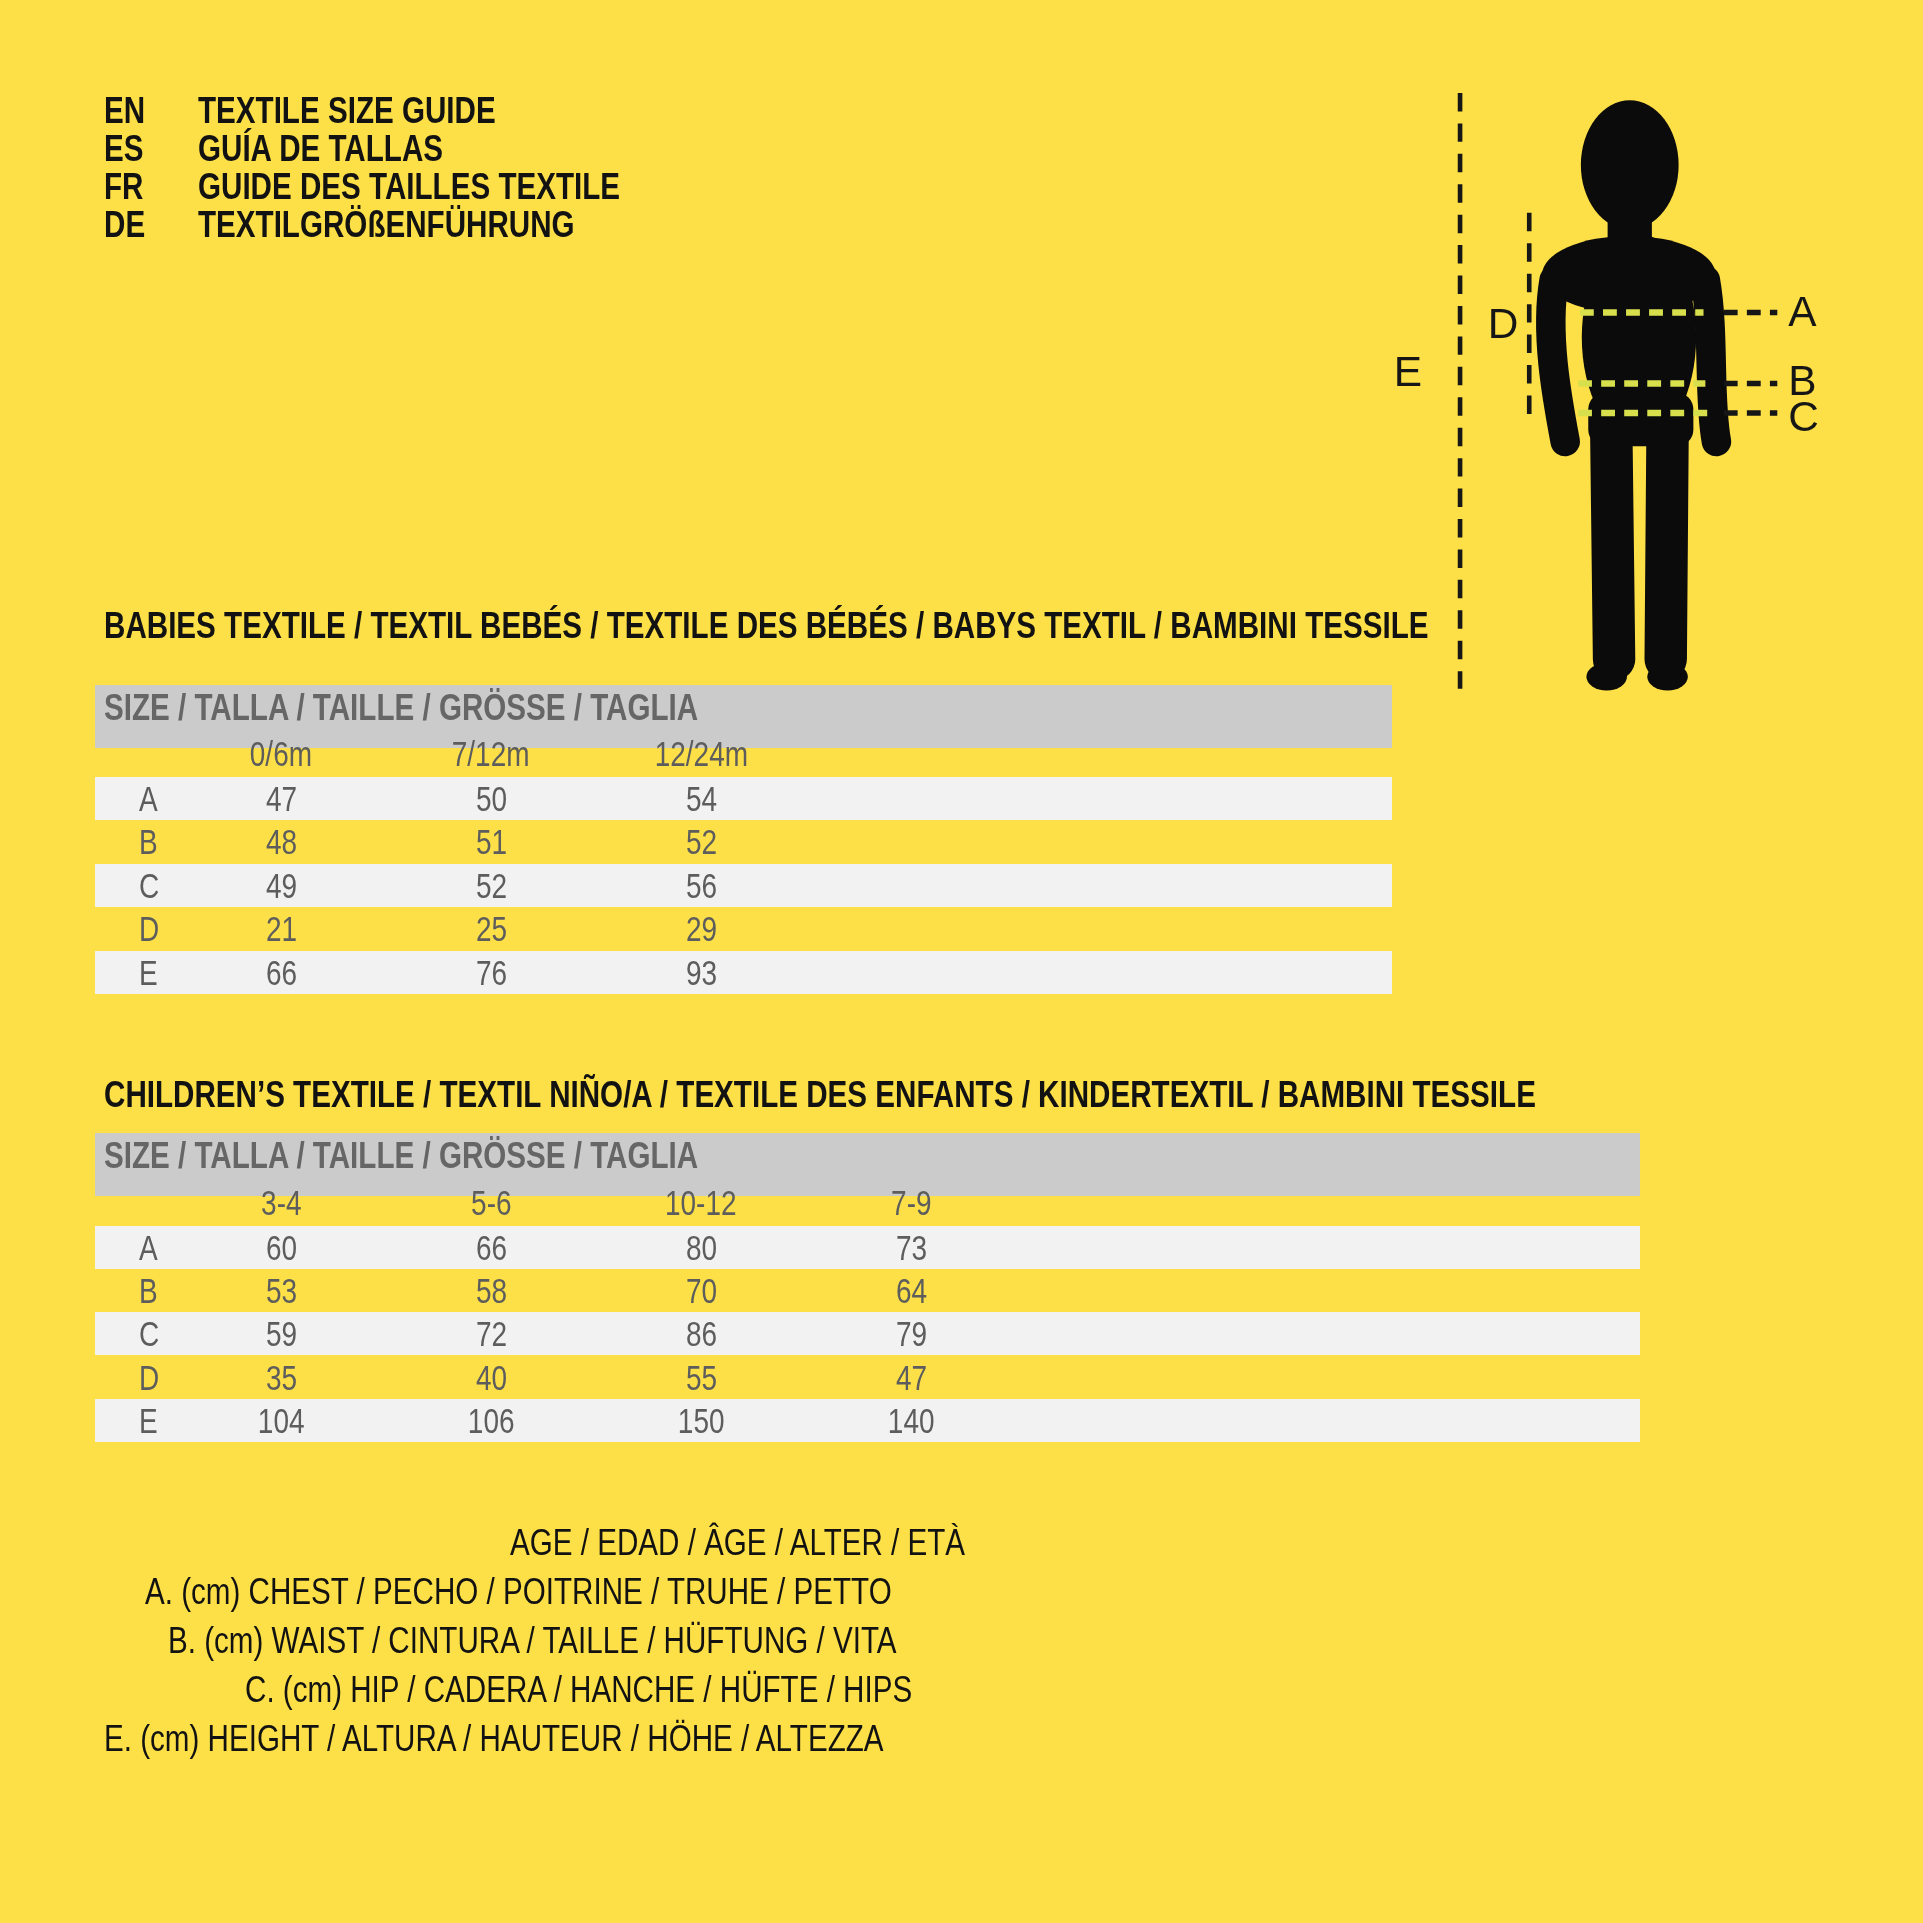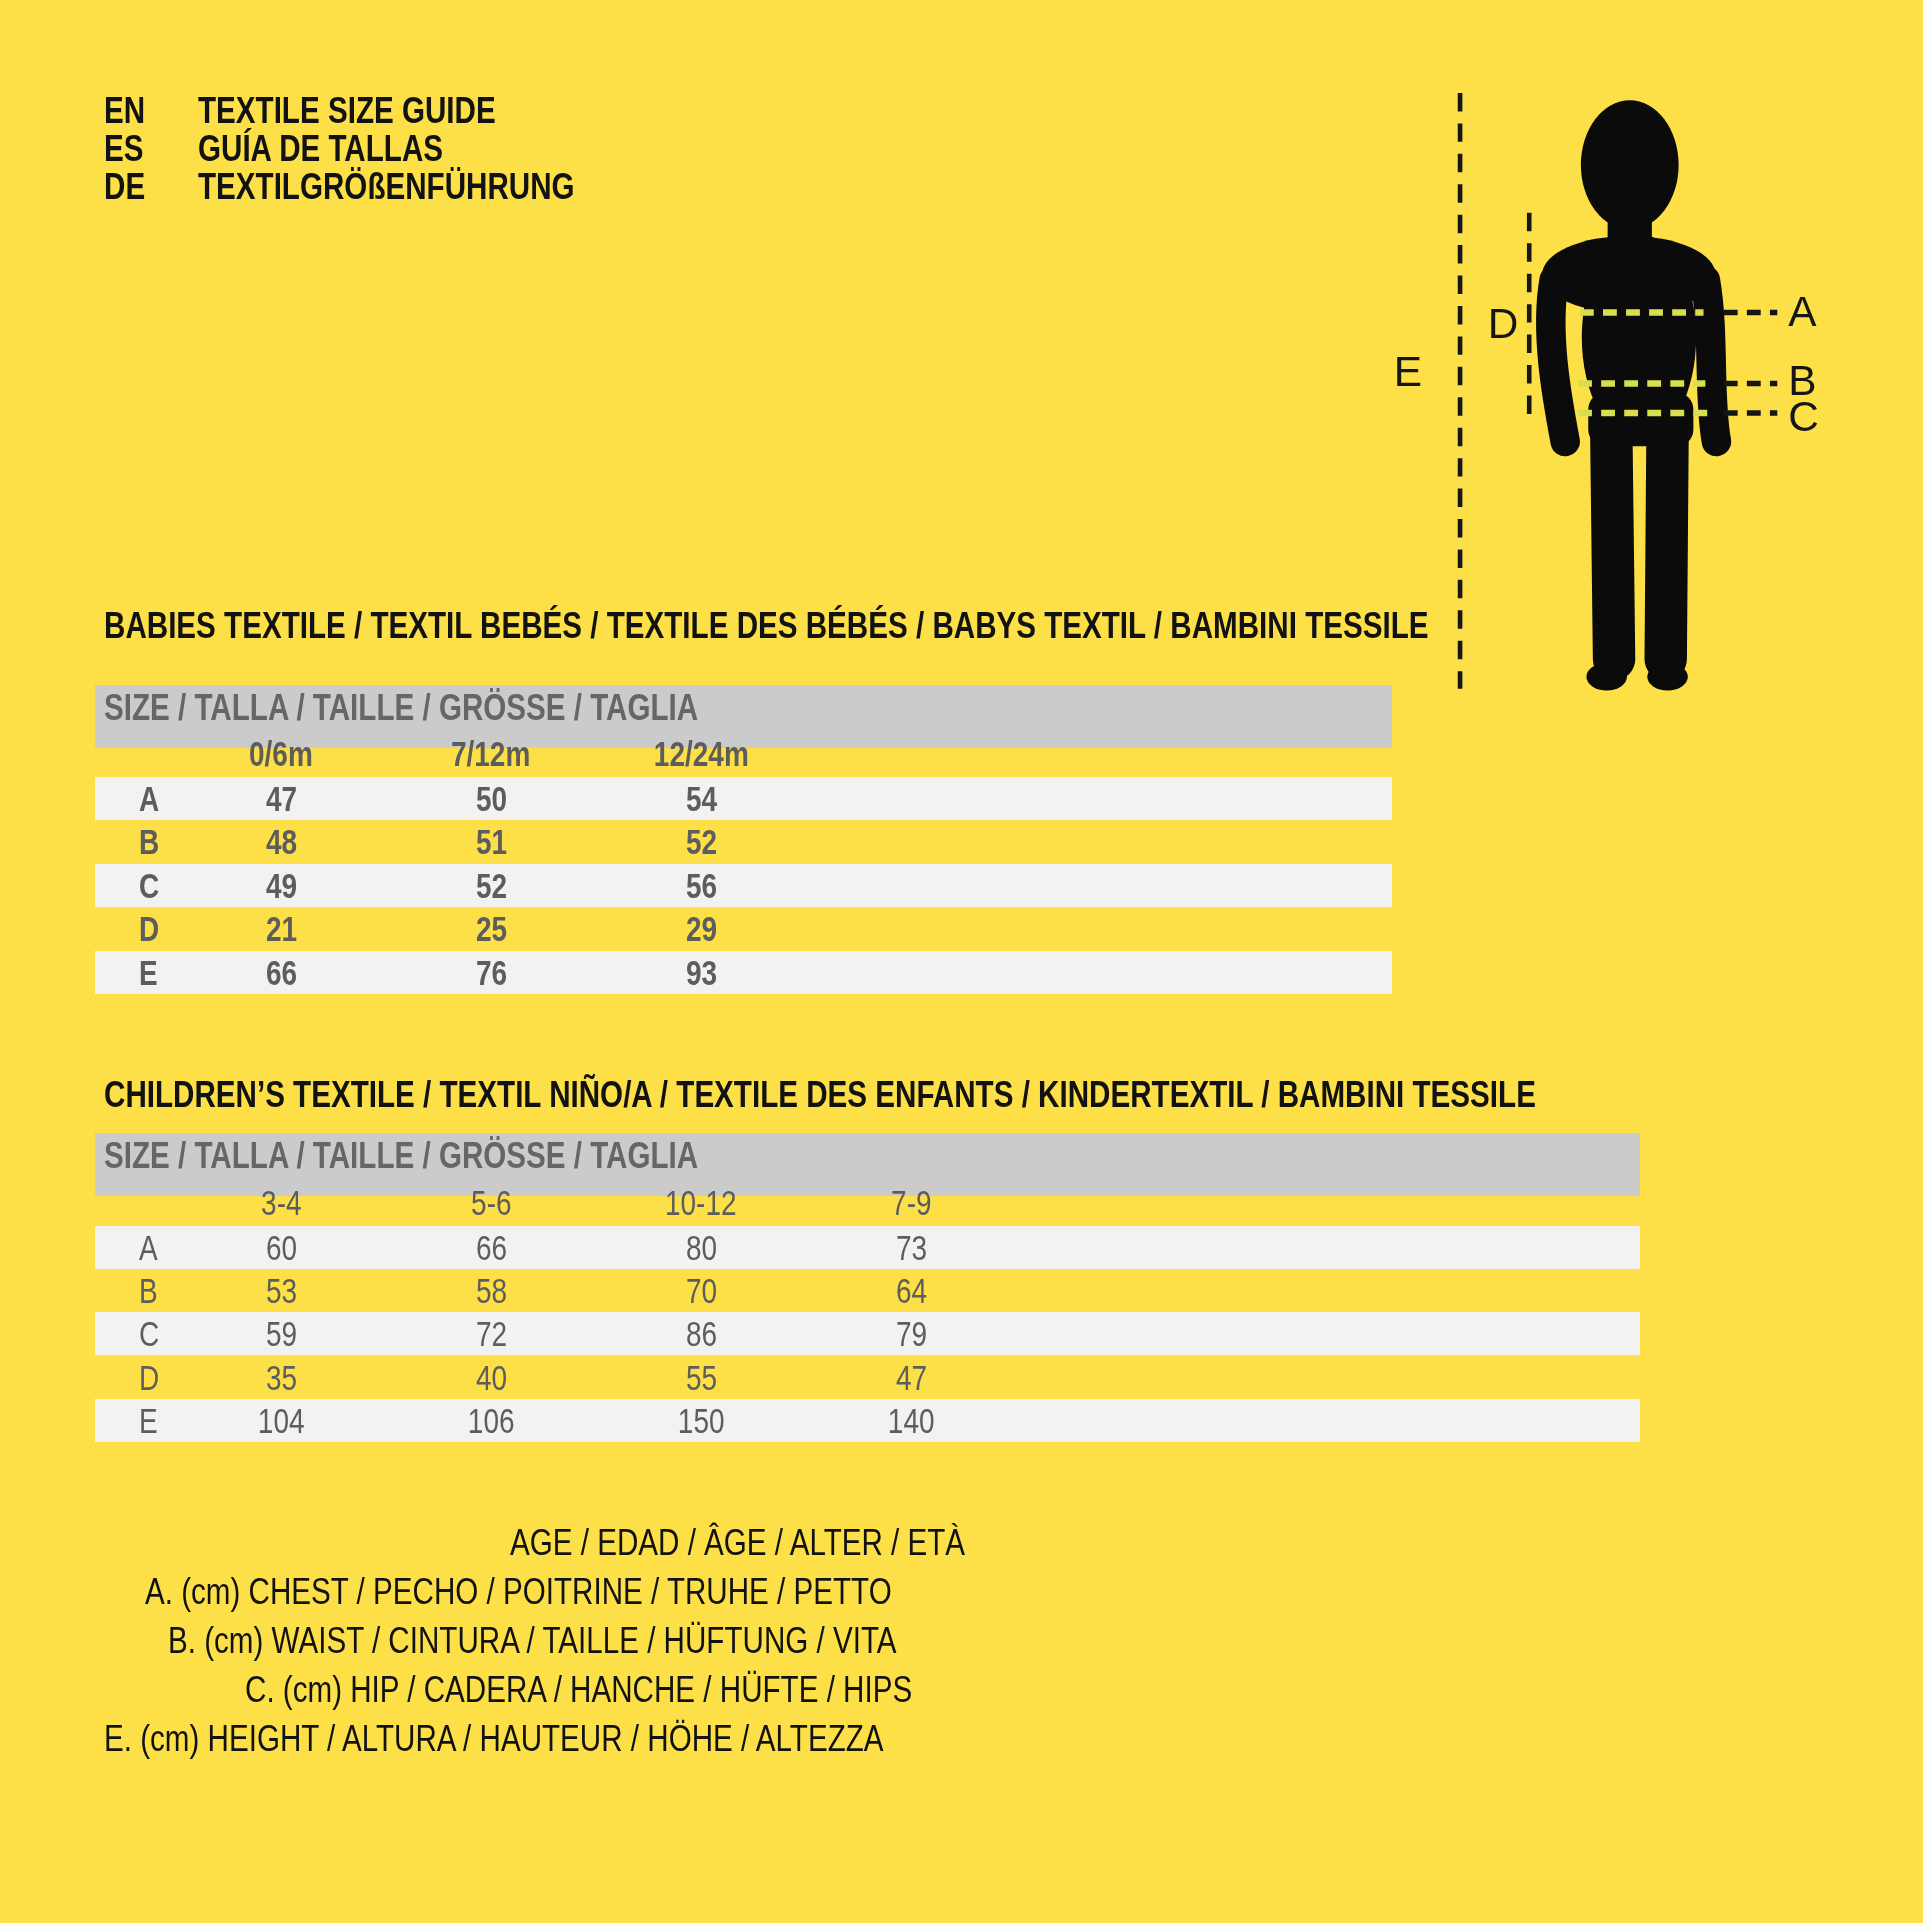--- a/index.html
+++ b/index.html
@@ -22,21 +22,21 @@
   .heading-children{top:1074px;}
 
   
   .size-bar{position:absolute;left:95px;height:63px;line-height:46px;background:#cbcbcb;
     font-size:37px;font-weight:700;color:#666666;padding-left:9.2px;box-sizing:border-box;}
   .bar-babies{top:685px;width:1297px;}
   .bar-children{top:1133px;width:1545px;}
 
   
   .grid-row{position:absolute;left:95px;display:grid;font-size:35px;color:#5d5d5d;}
-  .grid-babies{width:1297px;grid-template-columns:81px 210px 210px 210px 1fr;font-weight:bold;}
+  .grid-babies{width:1297px;grid-template-columns:81px 210px 210px 210px 1fr;}
   .grid-children{width:1545px;grid-template-columns:81px 210px 210px 210px 210px 1fr;}
   .header-row{height:46px;line-height:46px;}
   .data-row{height:43px;line-height:43px;}
   .alt{background:#f2f2f2;}
   .cell{overflow:visible;}
   .rlabel{padding-left:44px;box-sizing:border-box;}
   .num{text-align:center;}
 
   
   .legend-block{position:absolute;left:104px;top:1518px;}
@@ -51,20 +51,24 @@
 <div class="canvas">
 
   <div class="lang-block">
     <div class="lang-row">
       <span class="lang-code"><span class="cx">EN</span></span>
       <span><span class="cx">TEXTILE SIZE GUIDE</span></span>
     </div>
     <div class="lang-row">
       <span class="lang-code"><span class="cx">ES</span></span>
       <span><span class="cx">GUÍA DE TALLAS</span></span>
+    </div>
+    <div class="lang-row">
+      <span class="lang-code"><span class="cx">FR</span></span>
+      <span><span class="cx">GUIDE DES TAILLES TEXTILE</span></span>
     </div>
     <div class="lang-row">
       <span class="lang-code"><span class="cx">DE</span></span>
       <span><span class="cx">TEXTILGRÖßENFÜHRUNG</span></span>
     </div>
   </div>
 
   <div class="figure-wrap">
     <svg viewBox="1480 70 604 740" width="557" height="683" xmlns="http://www.w3.org/2000/svg">
 

